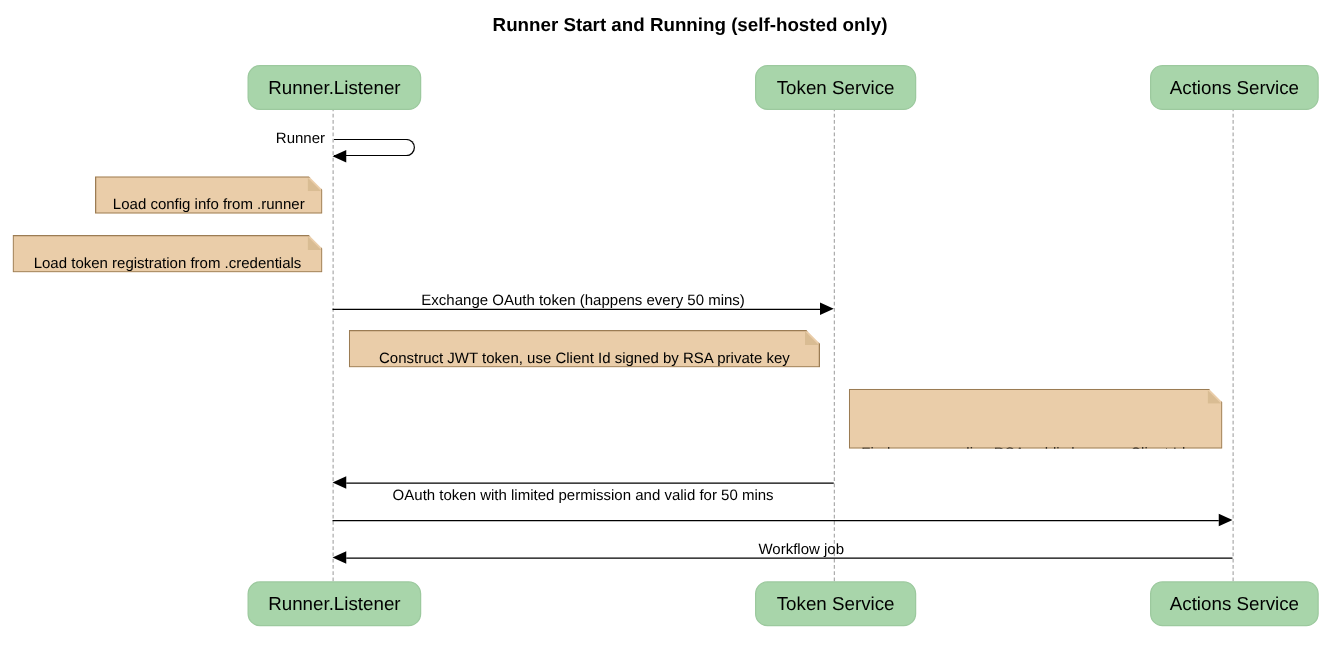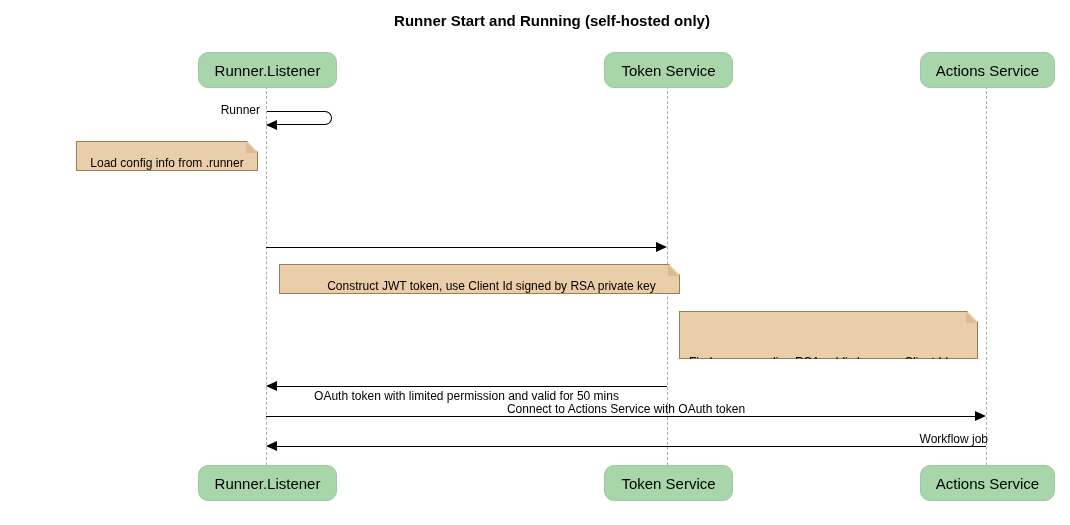--- a/index.html
+++ b/index.html
@@ -82,44 +82,48 @@
 
   <div class="start-label">Runner</div>
   <div class="self-loop"></div>
   <div class="arrow-left" style="left:266px; top:120px;"></div>
 
   <div class="note single" style="left:76px; top:141px; width:180px; height:28px;">
     <span class="fold"></span>
     <span>Load config info from .runner</span>
   </div>
 
+  <div class="note single" style="left:10px; top:188px; width:246px; height:28px;">
+    <span class="fold"></span>
+    <span>Load token registration from .credentials</span>
+  </div>
 
+  <div class="msg-label" style="left:266px; top:233px; width:401px;">Exchange OAuth token (happens every 50 mins)</div>
   <div class="msg-line" style="left:266px; top:247px; width:390px;"></div>
   <div class="arrow-right" style="left:656px; top:242px;"></div>
 
-  <div class="note single" style="left:279px; top:264px; width:375px; height:28px;padding-left:24px;">
+  <div class="note single" style="left:279px; top:264px; width:375px; height:28px;">
     <span class="fold"></span>
     <span>Construct JWT token, use Client Id signed by RSA private key</span>
   </div>
 
   <div class="note multi" style="left:679px; top:311px; width:279px; height:40px;">
     <span class="fold"></span>
     <span>Find corresponding RSA public key, use Client Id
 Verify JWT token's signature</span>
   </div>
 
   <div class="msg-label" style="left:266px; top:372px; width:401px;margin-top:17px;">OAuth token with limited permission and valid for 50 mins</div>
   <div class="msg-line" style="left:277px; top:386px; width:390px;"></div>
   <div class="arrow-left" style="left:266px; top:381px;"></div>
 
-  <div class="msg-label" style="left:266px; top:402px; width:720px;">Connect to Actions Service with OAuth token</div>
   <div class="msg-line" style="left:266px; top:416px; width:709px;"></div>
   <div class="arrow-right" style="left:975px; top:411px;"></div>
 
-  <div class="msg-label" style="left:268px; top:432px; width:720px;text-align:right;">Workflow job</div>
+  <div class="msg-label" style="left:281px; top:432px; width:720px;">Workflow job</div>
   <div class="msg-line" style="left:277px; top:446px; width:709px;"></div>
   <div class="arrow-left" style="left:266px; top:441px;"></div>
 
   <div class="participant" style="left:198px; top:465px; width:137px;">
     <span>Runner.Listener</span>
   </div>
   <div class="participant" style="left:604px; top:465px; width:127px;">
     <span>Token Service</span>
   </div>
   <div class="participant" style="left:920px; top:465px; width:133px;">

